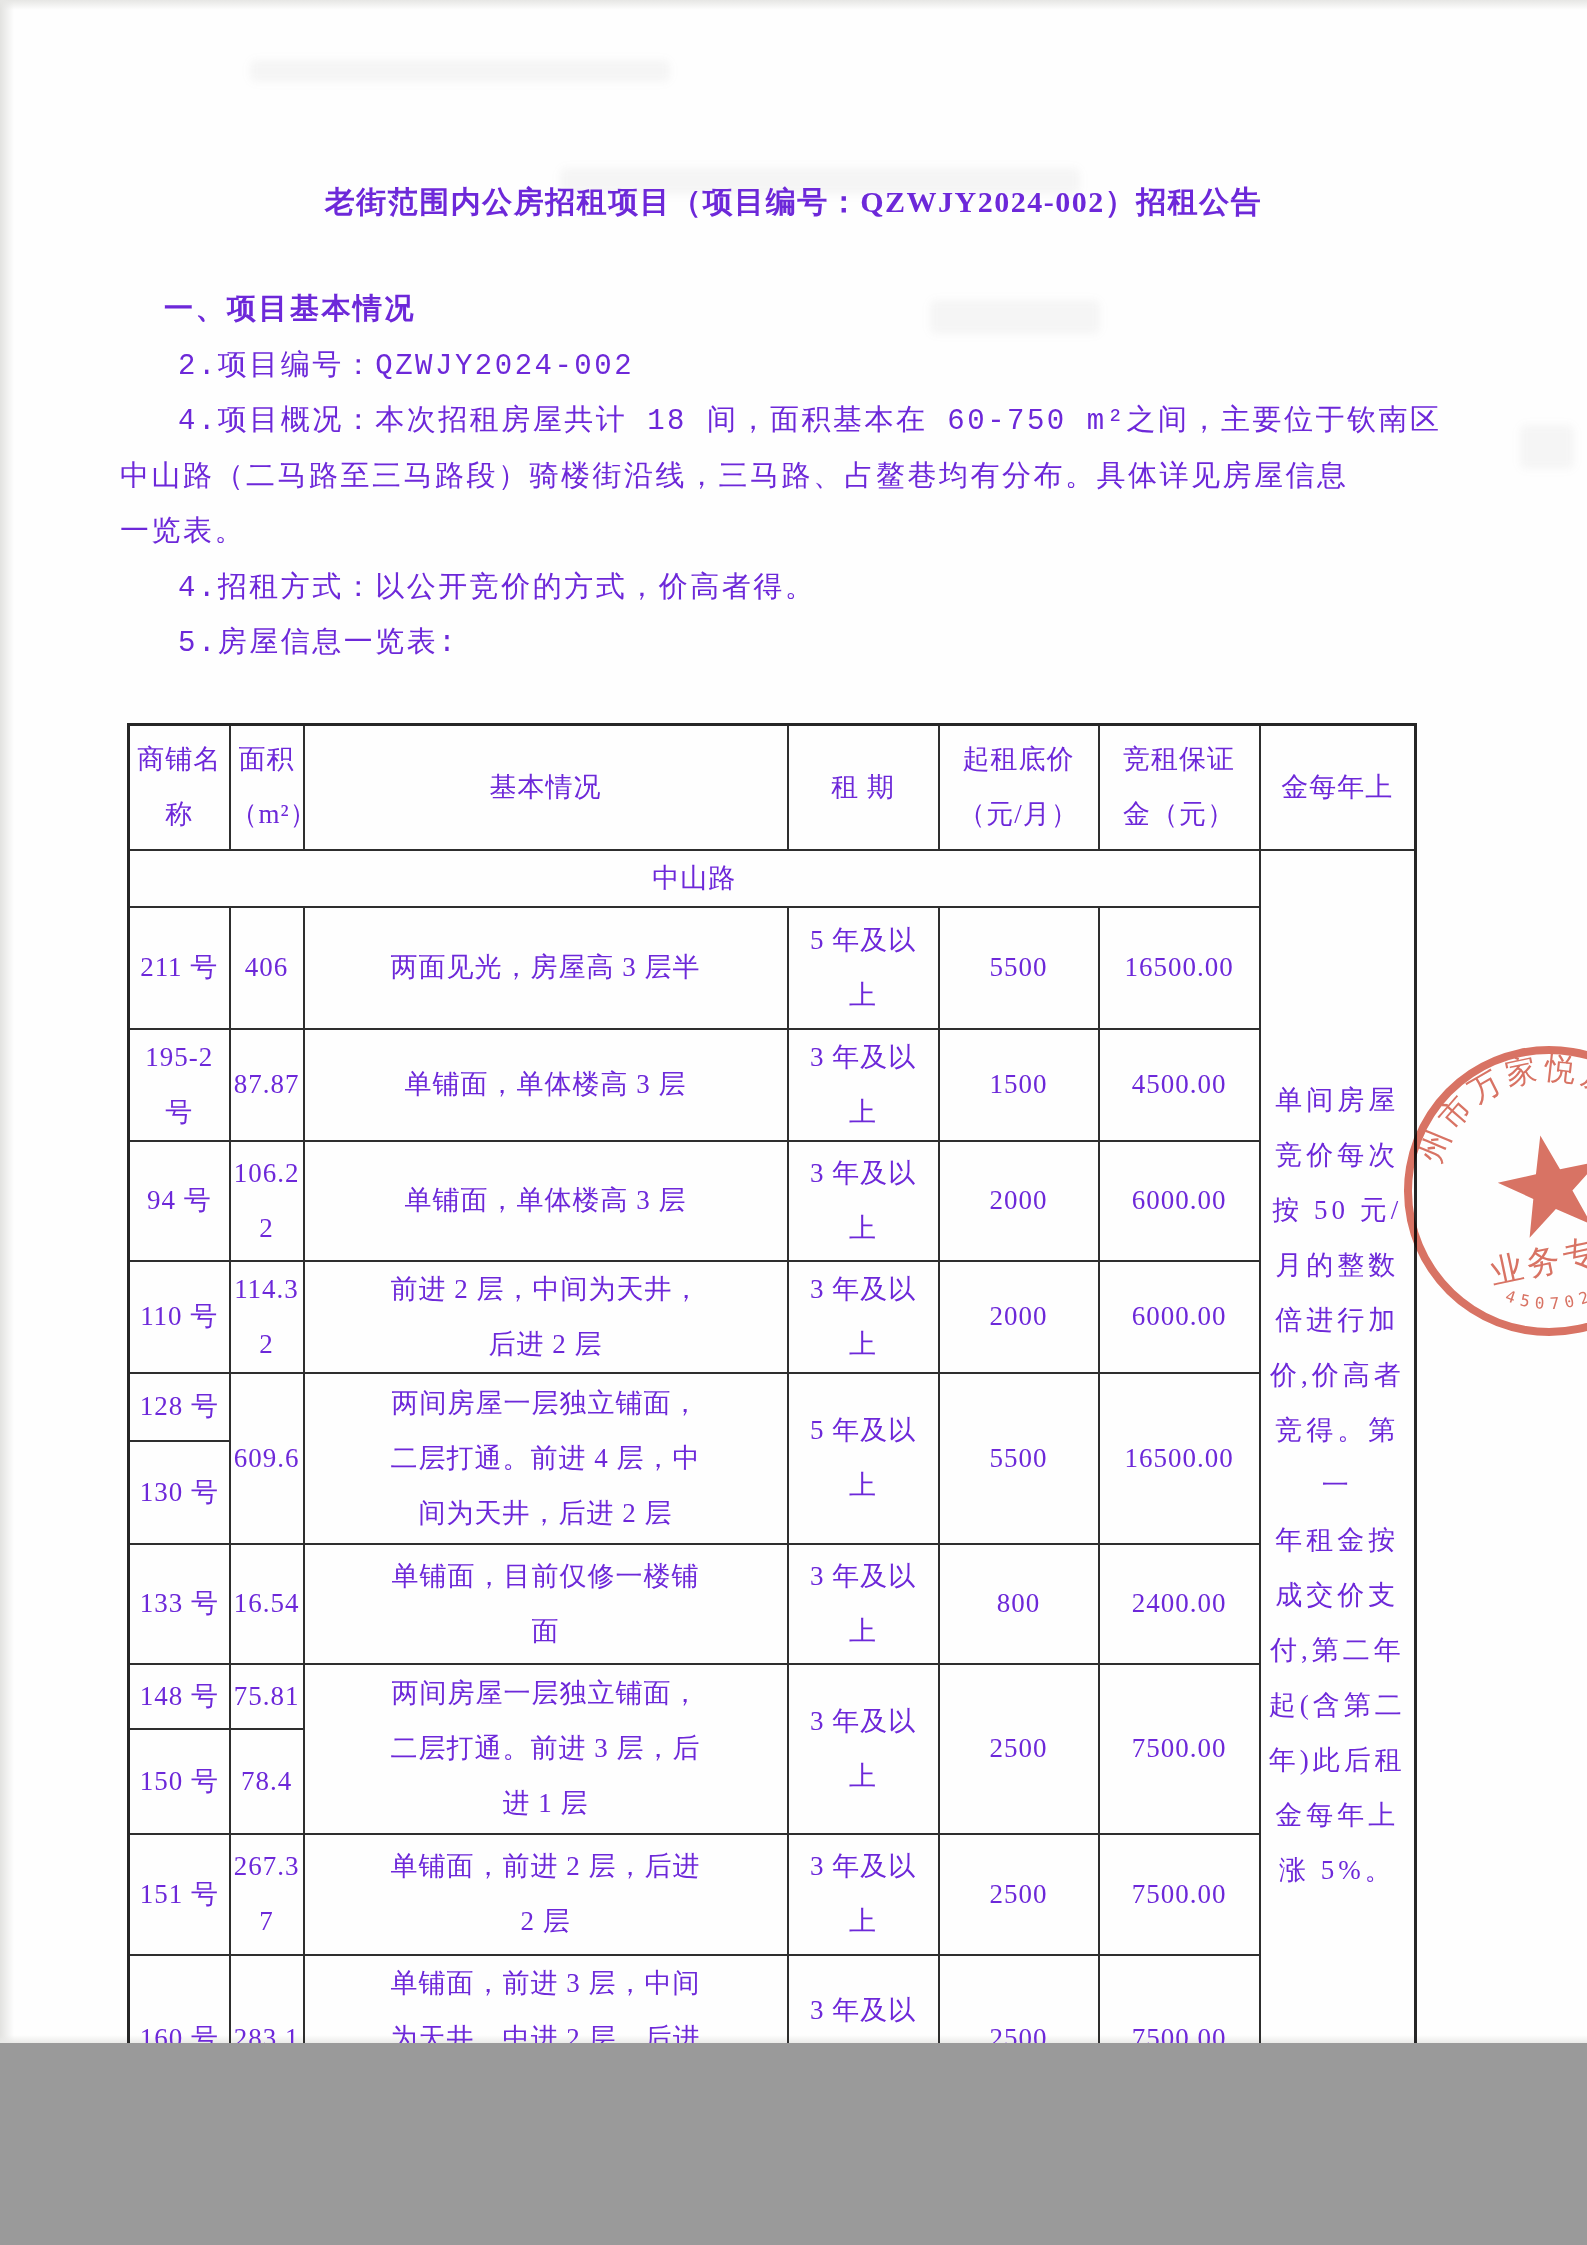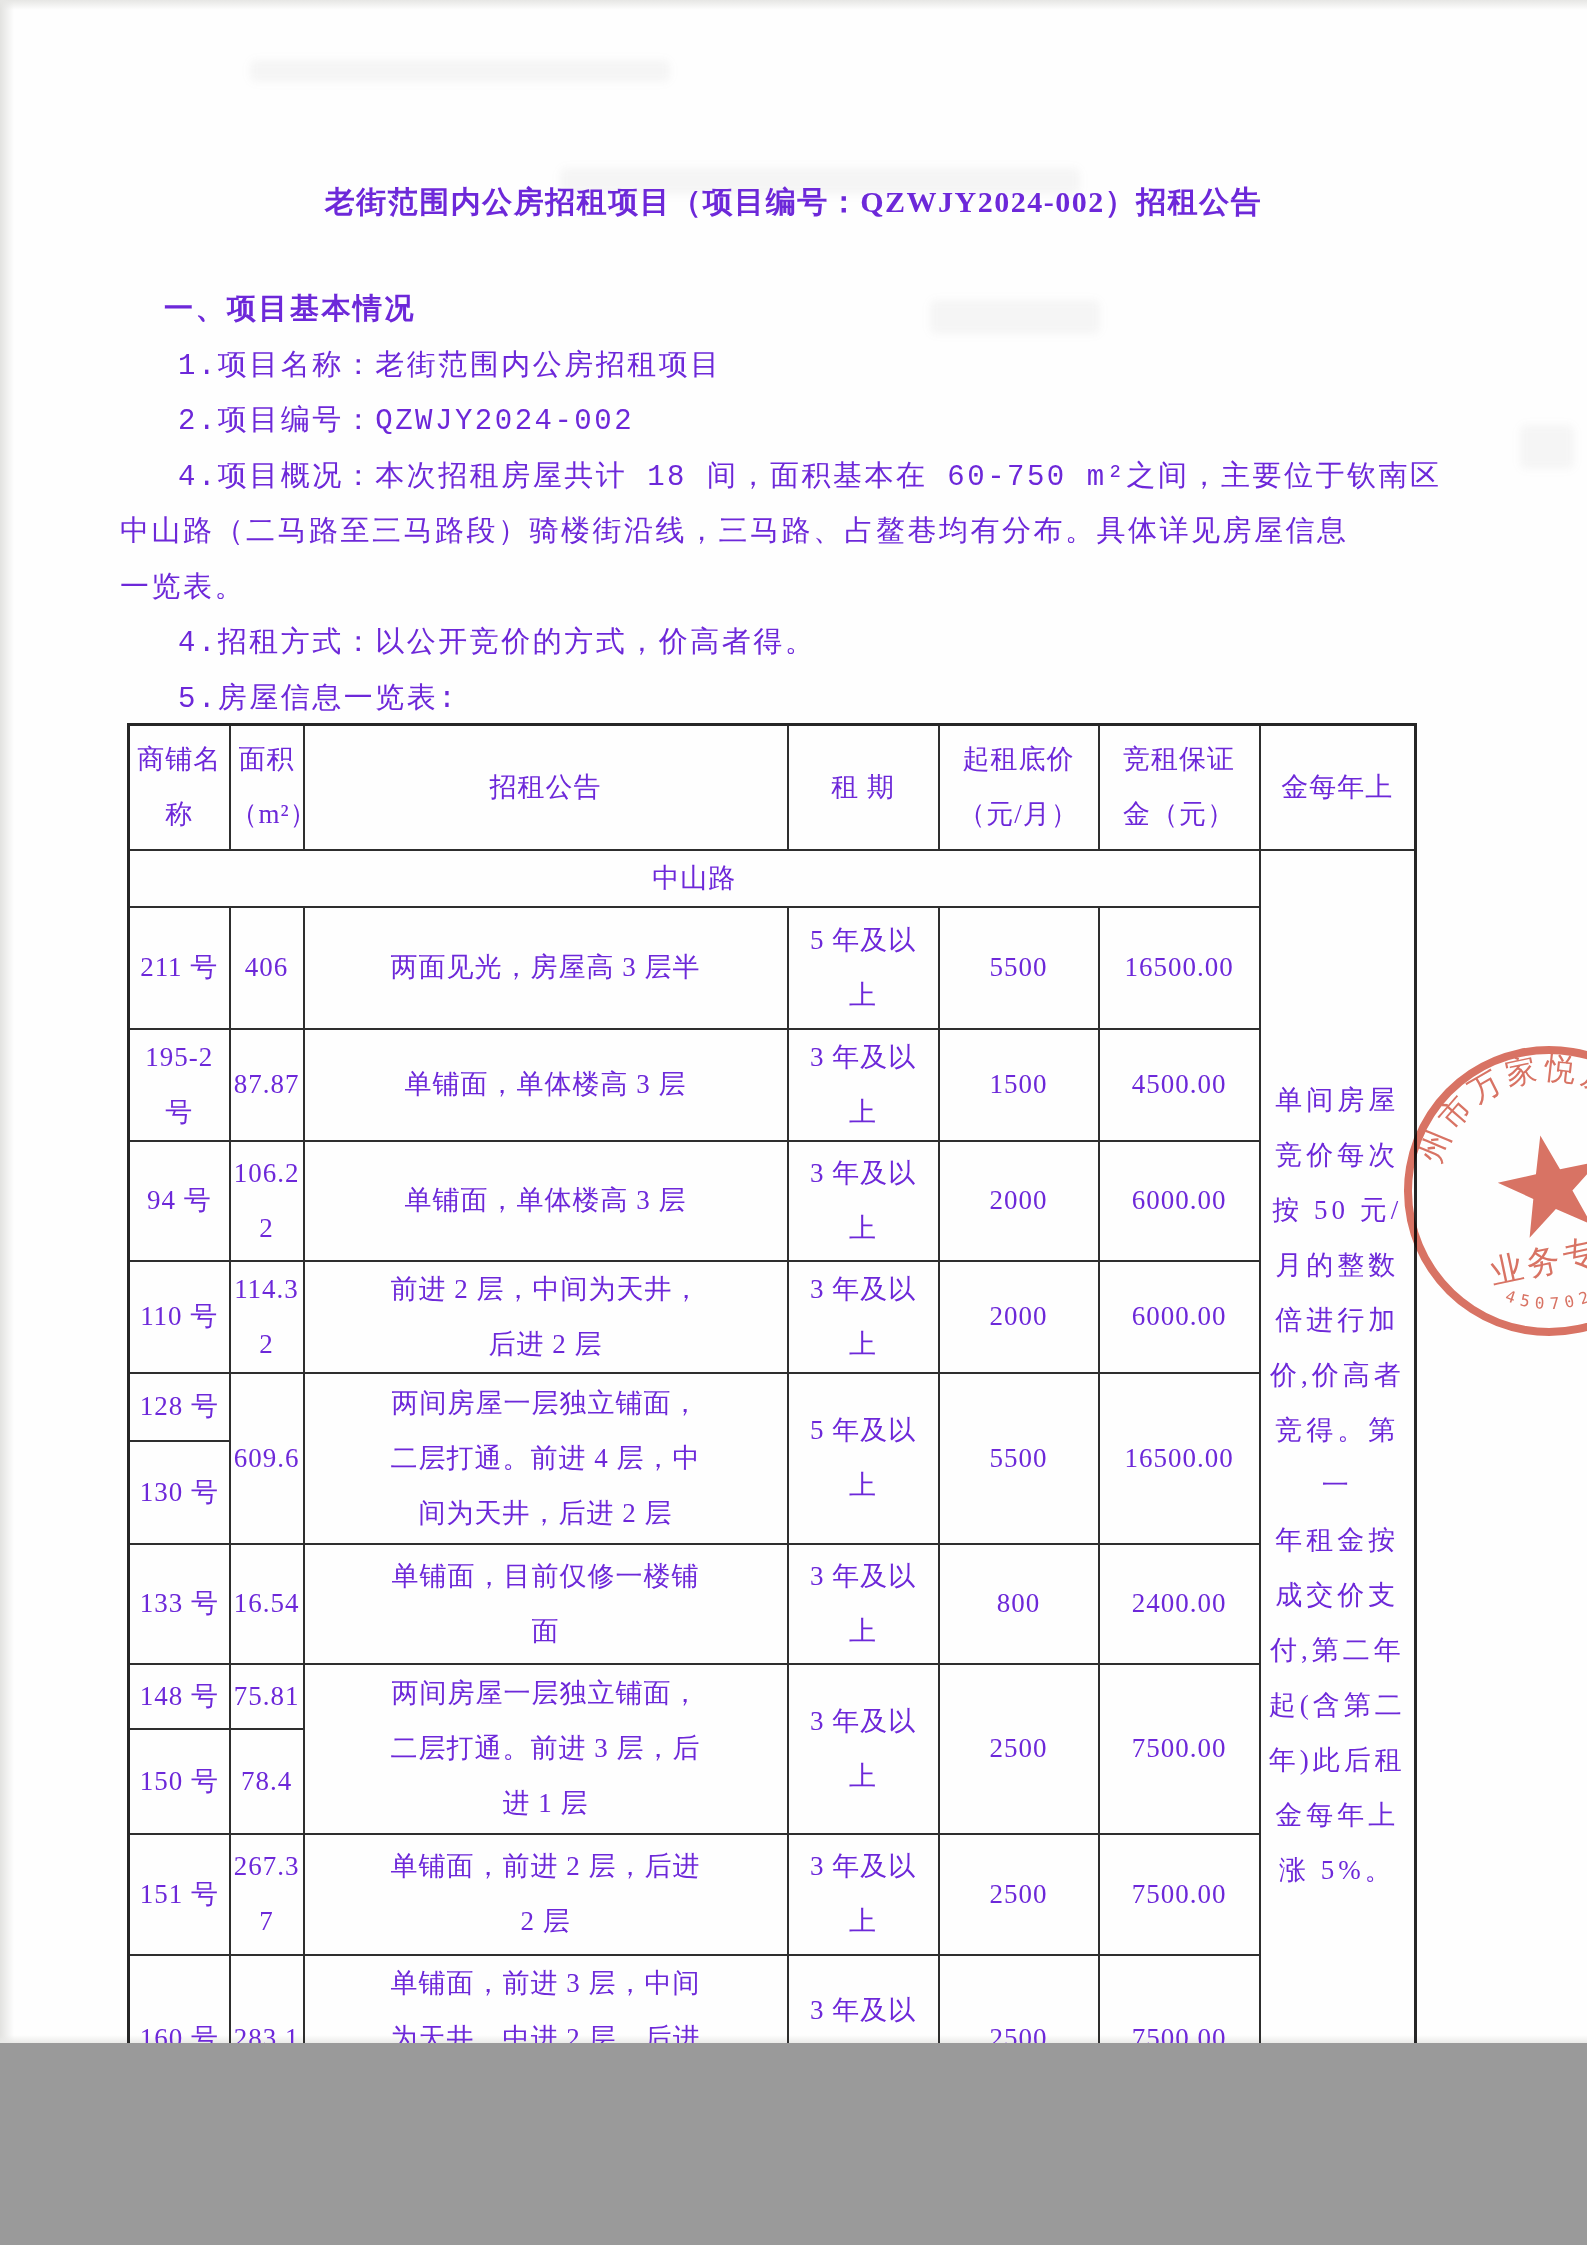--- a/index.html
+++ b/index.html
@@ -66,21 +66,20 @@
   <div class="edge-bottom"></div>
   <div class="smudge" style="left:560px;top:168px;width:520px;height:26px;"></div>
   <div class="smudge" style="left:250px;top:60px;width:420px;height:22px;"></div>
   <div class="smudge" style="left:1520px;top:425px;width:54px;height:44px;"></div>
   <div class="smudge" style="left:930px;top:300px;width:170px;height:34px;"></div>
 
   <div class="title">老街范围内公房招租项目（项目编号：QZWJY2024-002）招租公告</div>
 
   <div class="doc-text">
     <div class="line heading">一、项目基本情况</div>
-    <div class="line indent">1.项目名称：老街范围内公房招租项目</div>
     <div class="line indent">2.项目编号：QZWJY2024-002</div>
     <div class="line indent">4.项目概况：本次招租房屋共计 18 间，面积基本在 60-750 m²之间，主要位于钦南区
 中山路（二马路至三马路段）骑楼街沿线，三马路、占鳌巷均有分布。具体详见房屋信息
 一览表。</div>
     <div class="line indent">4.招租方式：以公开竞价的方式，价高者得。</div>
     <div class="line indent">5.房屋信息一览表:</div>
   </div>
 
   <table class="info">
     <colgroup>
@@ -90,21 +89,21 @@
       <col style="width:151px">
         <col style="width:160px">
         <col style="width:161px">
       <col style="width:156px">
     </colgroup>
     <tbody>
         <tr style="height:125px">
       <th>商铺名称</th>
       <th>面积
 （m²）</th>
-      <th>招租公告</th>
+      <th>基本情况</th>
       <th>租 期</th>
       <th>起租底价
 （元/月）</th>
       <th>竞租保证
 金（元）</th>
       <th>金每年上</th>
     </tr>
     <tr style="height:55px">
       <td class="group" colspan="6">中山路</td>
       <td class="principle" rowspan="12">单间房屋

